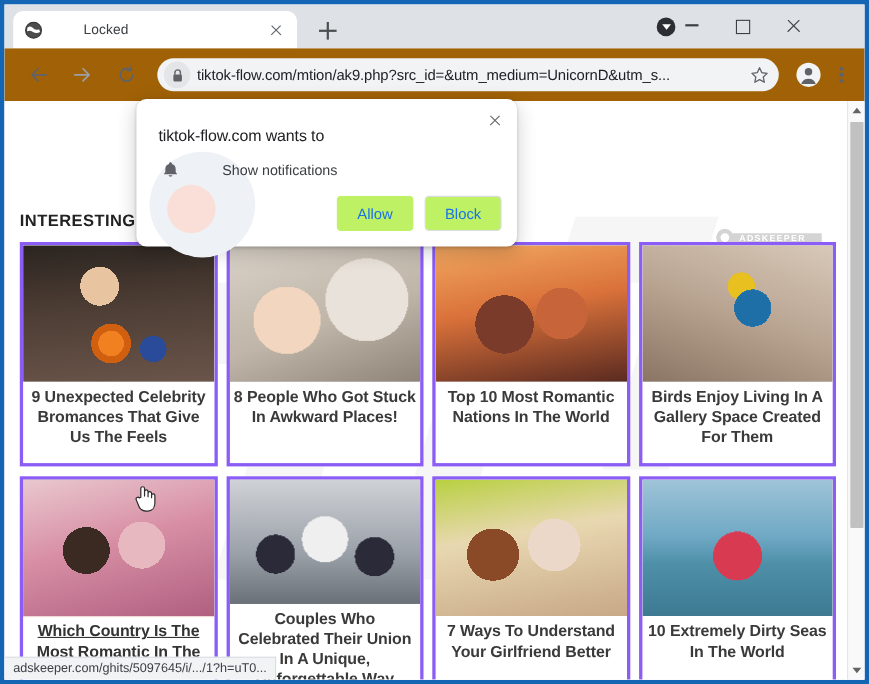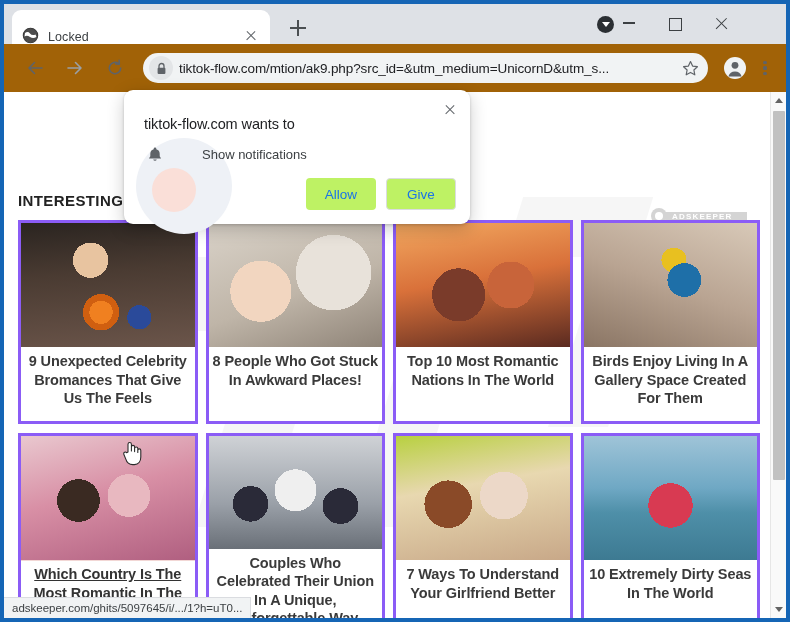--- a/index.html
+++ b/index.html
@@ -20,21 +20,21 @@
   }
 
   
   .tabstrip {
     position: relative; height: 40px; background: #dee1e6;
   }
   .tab {
     position: absolute; left: 8px; top: 6px; width: 258px; height: 34px;
     background: #ffffff;
     border-radius: 9px 9px 0 0;
-    display: flex; align-items: flex-end; padding: 0 10px;
+    display: flex; align-items: center; padding: 0 10px; gap: 28px;
   }
   .tab-favicon {
     width: 17px; height: 17px; flex: 0 0 17px; margin-right: 9px;
     border-radius: 50%;
     background: #ffffff;
     position: relative;
   }
   .tab-favicon svg { display: block; }
   .tab-title {
     flex: 1 1 auto; font-size: 12.5px; color: #3c4043;
@@ -498,18 +498,18 @@
           <svg width="16" height="17" viewBox="0 0 16 17">
             <path d="M8 1.4 a1.3 1.3 0 0 1 1.3 1.3 v.5 a4.7 4.7 0 0 1 3.4 4.5 v2.6 l1.4 2.2 H1.9 L3.3 10.3 V7.7 a4.7 4.7 0 0 1 3.4 -4.5 v-.5 A1.3 1.3 0 0 1 8 1.4 Z" fill="#5f6368"></path>
             <path d="M6.2 13.4 a1.9 1.9 0 0 0 3.6 0 Z" fill="#5f6368"></path>
           </svg>
         </span>
         <span class="perm-row-label">Show notifications</span>
       </div>
 
       <div class="perm-actions">
         <button class="perm-btn allow">Allow</button>
-        <button class="perm-btn block">Give</button>
+        <button class="perm-btn block">Block</button>
       </div>
     </div>
 
   </div>
 </div>
 
 </body></html>

